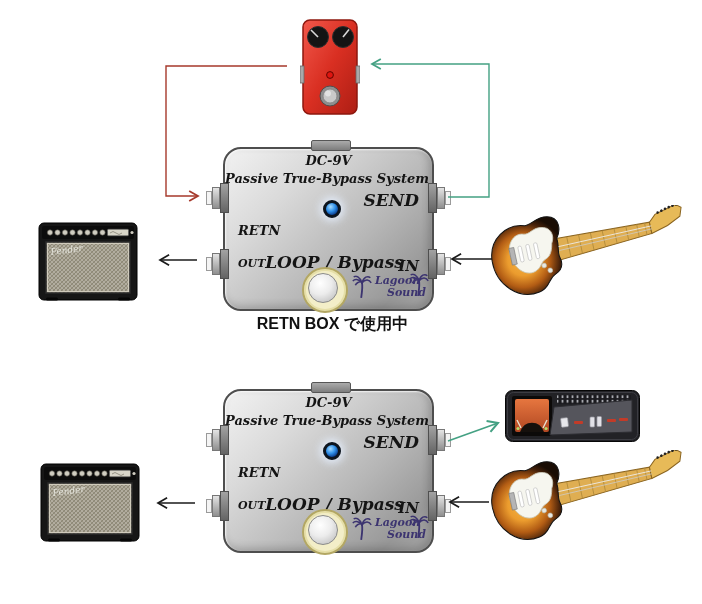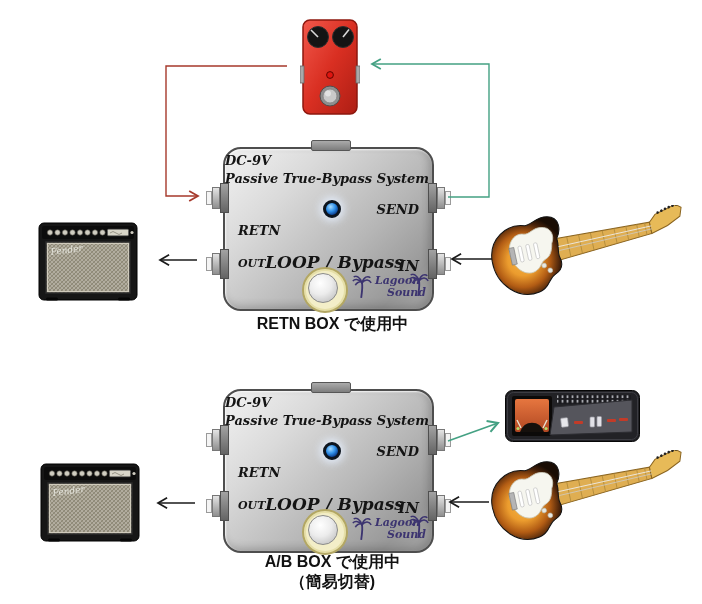--- a/index.html
+++ b/index.html
@@ -8,24 +8,24 @@
   .abs{position:absolute;}
 
   
   .loopbox{position:absolute;width:207px;height:160px;border:2px solid #4e4e4e;border-radius:18px;
     background:linear-gradient(135deg,#f2f2f2 0%,#dadada 28%,#b6b6b6 62%,#989898 86%,#a8a8a8 100%);
     box-shadow:inset 1px 1px 2px rgba(255,255,255,.85), inset -3px -3px 9px rgba(0,0,0,.20);}
   .dc-tab{position:absolute;left:86px;top:-9px;width:38px;height:9px;border:1px solid #565656;
     border-radius:2px;background:linear-gradient(#ababab,#7d7d7d);}
   .lb-text{position:absolute;font-family:"DejaVu Serif","Liberation Serif",serif;font-style:italic;
     font-weight:bold;color:#141414;white-space:nowrap;}
-  .lb-dc{top:4px;left:0;right:0;text-align:left;font-size:13px;}
+  .lb-dc{top:4px;left:0;right:0;text-align:center;font-size:13px;}
   .lb-system{top:22px;left:0;right:0;text-align:left;font-size:13px;}
   .lb-retn{top:41px;left:13px;font-size:13px;margin-top:33px;}
-  .lb-send{top:41px;right:13px;font-size:13px;margin-top:12px;}
+  .lb-send{top:41px;right:13px;font-size:17px;}
   .lb-loop{top:103px;left:12px;right:0;text-align:center;font-size:17px;}
   .lb-out{top:108px;left:13px;font-size:11px;}
   .lb-in{top:108px;right:13px;font-size:15px;}
   .lb-led{position:absolute;left:98px;top:51px;width:12px;height:12px;border-radius:50%;
     border:3px solid #0c141f;
     background:radial-gradient(circle at 38% 32%,#a8dcff 0%,#2f8fe8 42%,#0b3a8a 78%,#071c42 100%);
     box-shadow:0 0 8px 3px rgba(230,240,255,.9);}
   .fs{position:absolute;left:77px;top:118px;width:42px;height:42px;border-radius:50%;
     background:#f3eec8;border:2px solid #b3a763;box-shadow:inset 0 0 0 2px #e6dfa8;}
   .fs-inner{position:absolute;left:4px;top:4px;width:28px;height:28px;border-radius:50%;
@@ -294,24 +294,20 @@
         <i class="sleeve"></i>
         <i class="nut"></i>
       </div>
     <div class="jack jack-right" style="top:100px">
         <i class="tip"></i>
         <i class="sleeve"></i>
         <i class="nut"></i>
       </div>
   </div>
 
-  <div class="caption" style="top:552px">
-    <div>A/B BOX で使用中</div>
-    <div>（簡易切替)</div>
-  </div>
 
   <svg class="overlay" width="702" height="604" viewBox="0 0 702 604">
     <defs>
       <marker id="mk-red" viewBox="0 0 10 10" refX="8" refY="5" markerWidth="9" markerHeight="9" orient="auto-start-reverse">
         <path d="M1,1 L8,5 L1,9" fill="none" stroke="#a6392b" stroke-width="1.4"></path>
       </marker>
       <marker id="mk-green" viewBox="0 0 10 10" refX="8" refY="5" markerWidth="9" markerHeight="9" orient="auto-start-reverse">
         <path d="M1,1 L8,5 L1,9" fill="none" stroke="#44a183" stroke-width="1.4"></path>
       </marker>
       <marker id="mk-black" viewBox="0 0 10 10" refX="8" refY="5" markerWidth="10" markerHeight="10" orient="auto-start-reverse">

